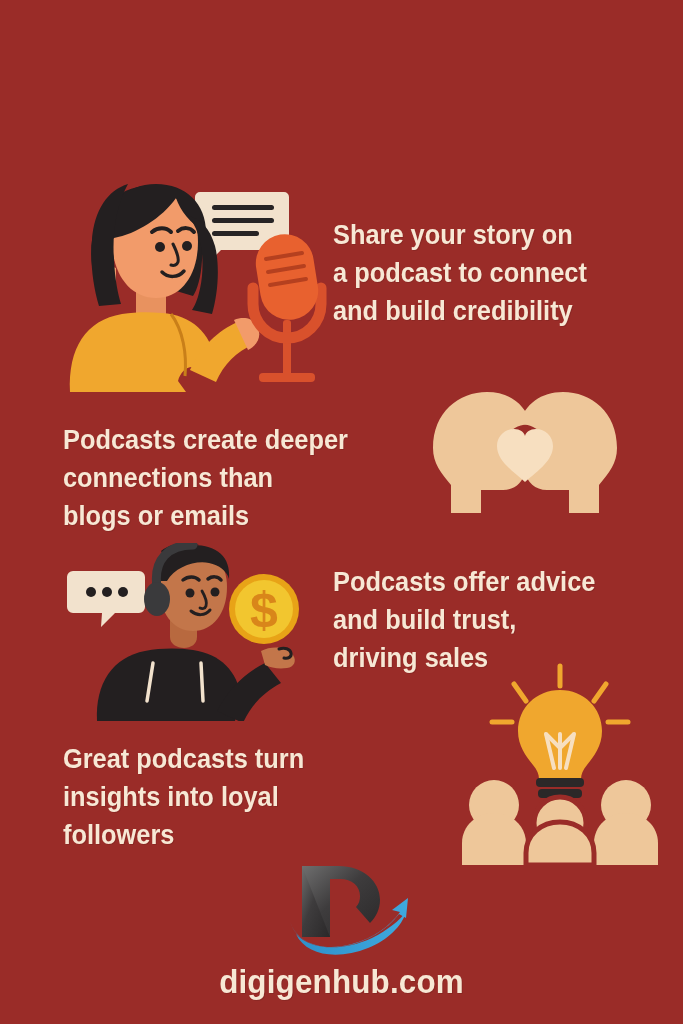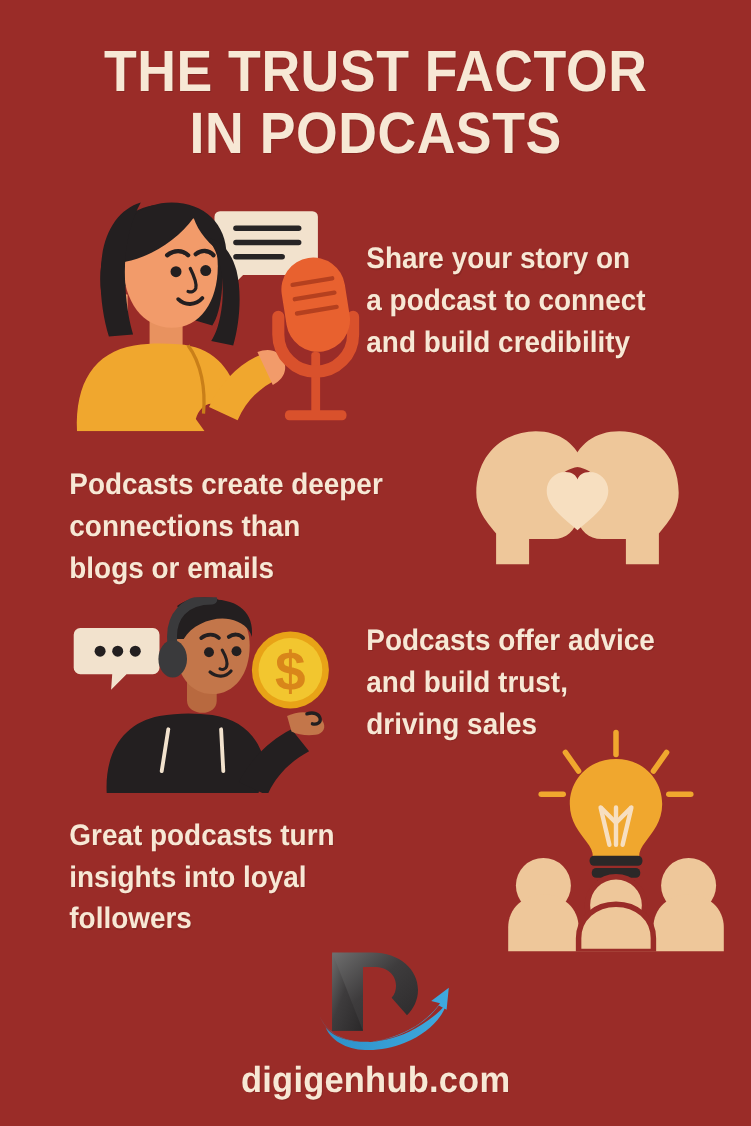--- a/index.html
+++ b/index.html
@@ -84,24 +84,20 @@
     letter-spacing: 0.2px;
     transform: scaleX(0.95);
     text-shadow: 1px 1px 0 rgba(0,0,0,0.10);
   }
 </style>
 </head>
 <body>
 
 <div id="infographic">
 
-  <div class="title-block">
-    <span class="title-line">THE TRUST FACTOR</span>
-    <span class="title-line">IN PODCASTS</span>
-  </div>
 
   <div class="illus" id="illus-mic">
     <svg viewBox="0 0 290 212" width="290" height="212" xmlns="http://www.w3.org/2000/svg">
 
       <g>
         <path d="M160 12 h84 a5 5 0 0 1 5 5 v48 a5 5 0 0 1 -5 5 h-63 l-14 14 v-14 h-7 a5 5 0 0 1 -5 -5 v-48 a5 5 0 0 1 5 -5 z" fill="#f2e2cd"></path>
         <rect x="172" y="25" width="62" height="5" rx="2.5" fill="#272425"></rect>
         <rect x="172" y="38" width="62" height="5" rx="2.5" fill="#272425"></rect>
         <rect x="172" y="51" width="47" height="5" rx="2.5" fill="#272425"></rect>
       </g>

